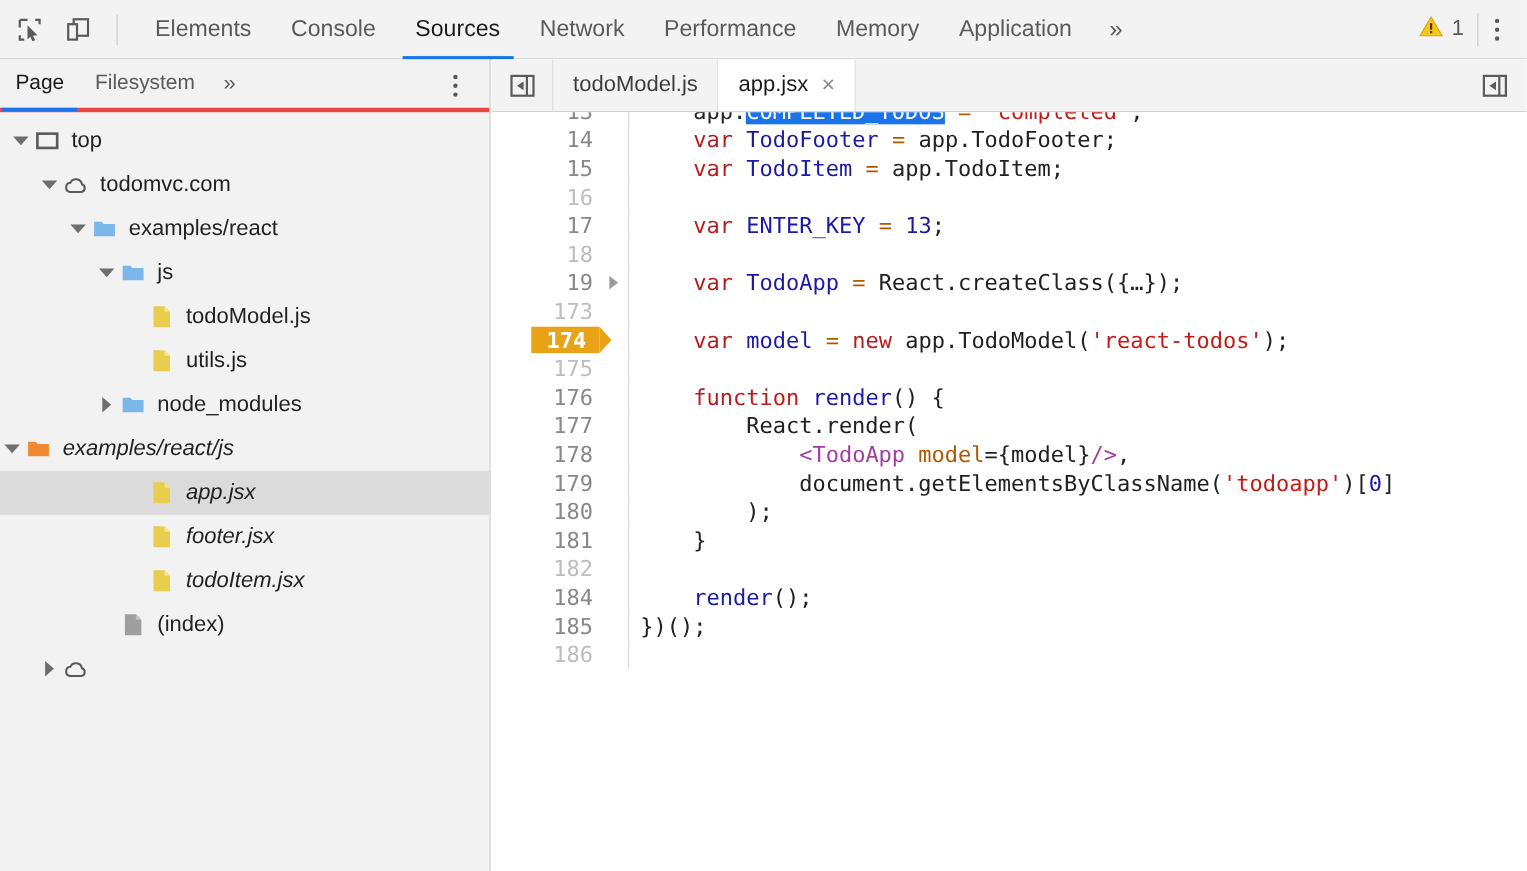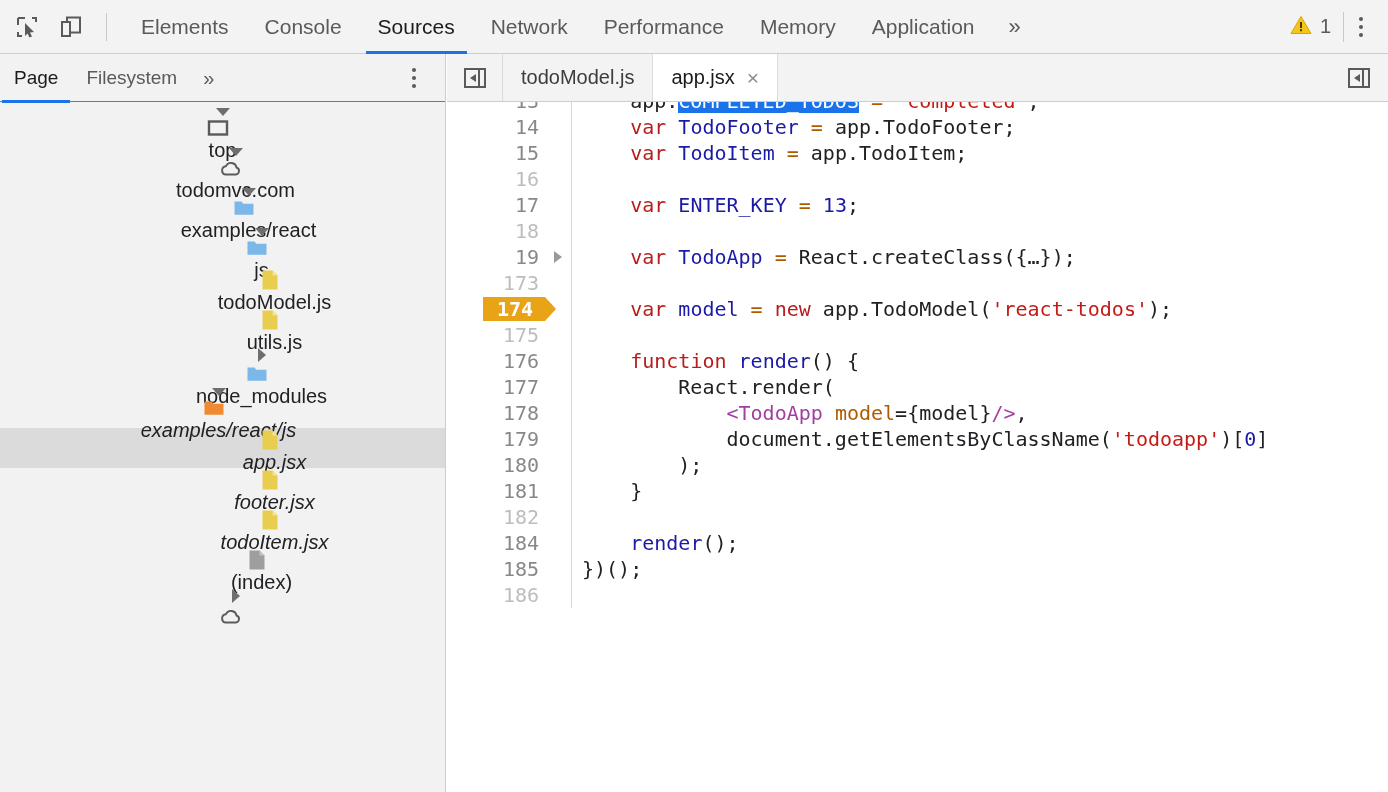--- a/index.html
+++ b/index.html
@@ -43,39 +43,39 @@
 
   
   .nav {
     position: absolute; left: 0; top: 54px; width: 446px; height: 738px;
     background: #f2f2f2;
     border-right: 1px solid #cdcdcd;
     overflow: hidden;
   }
   .nav-tabs {
     height: 48px; display: flex; align-items: center;
-    border-bottom: 1px solid #ef4444; position: relative;
+    border-bottom: 4px solid #ef4444; position: relative;
   }
   .nav-tab {
     height: 48px; display: flex; align-items: center; padding: 0 14px;
     font-size: 19px; color: #5a5a5a; cursor: pointer; position: relative;
   }
   .nav-tab.active { color: #1b1b1b; }
   .nav-tab.active::after {
     content: ""; position: absolute; left: 2px; right: 2px; bottom: -1px;
     height: 3px; background: #1a73e8;
   }
   .nav-more { font-size: 20px; color: #5a5a5a; padding: 0 12px; cursor: pointer; line-height: 1; }
   .nav-kebab { position: absolute; right: 14px; top: 5px; }
 
   
   .tree { padding-top: 6px; font-size: 20px; color: #202124; }
   .row {
     display: flex; align-items: center; height: 40px; cursor: pointer;
-    white-space: nowrap; padding-right: 8px; flex-direction: column;
+    white-space: nowrap; padding-right: 8px;
   }
   .row.selected { background: #dbdbdb; }
   .tw {
     width: 22px; min-width: 22px; height: 100%;
     display: flex; align-items: center; justify-content: center;
   }
   .tw-spacer { width: 22px; min-width: 22px; }
   .caret-d { width: 0; height: 0; border-left: 7px solid transparent;
              border-right: 7px solid transparent; border-top: 8px solid #6e6e6e; }
   .caret-r { width: 0; height: 0; border-top: 7px solid transparent;

